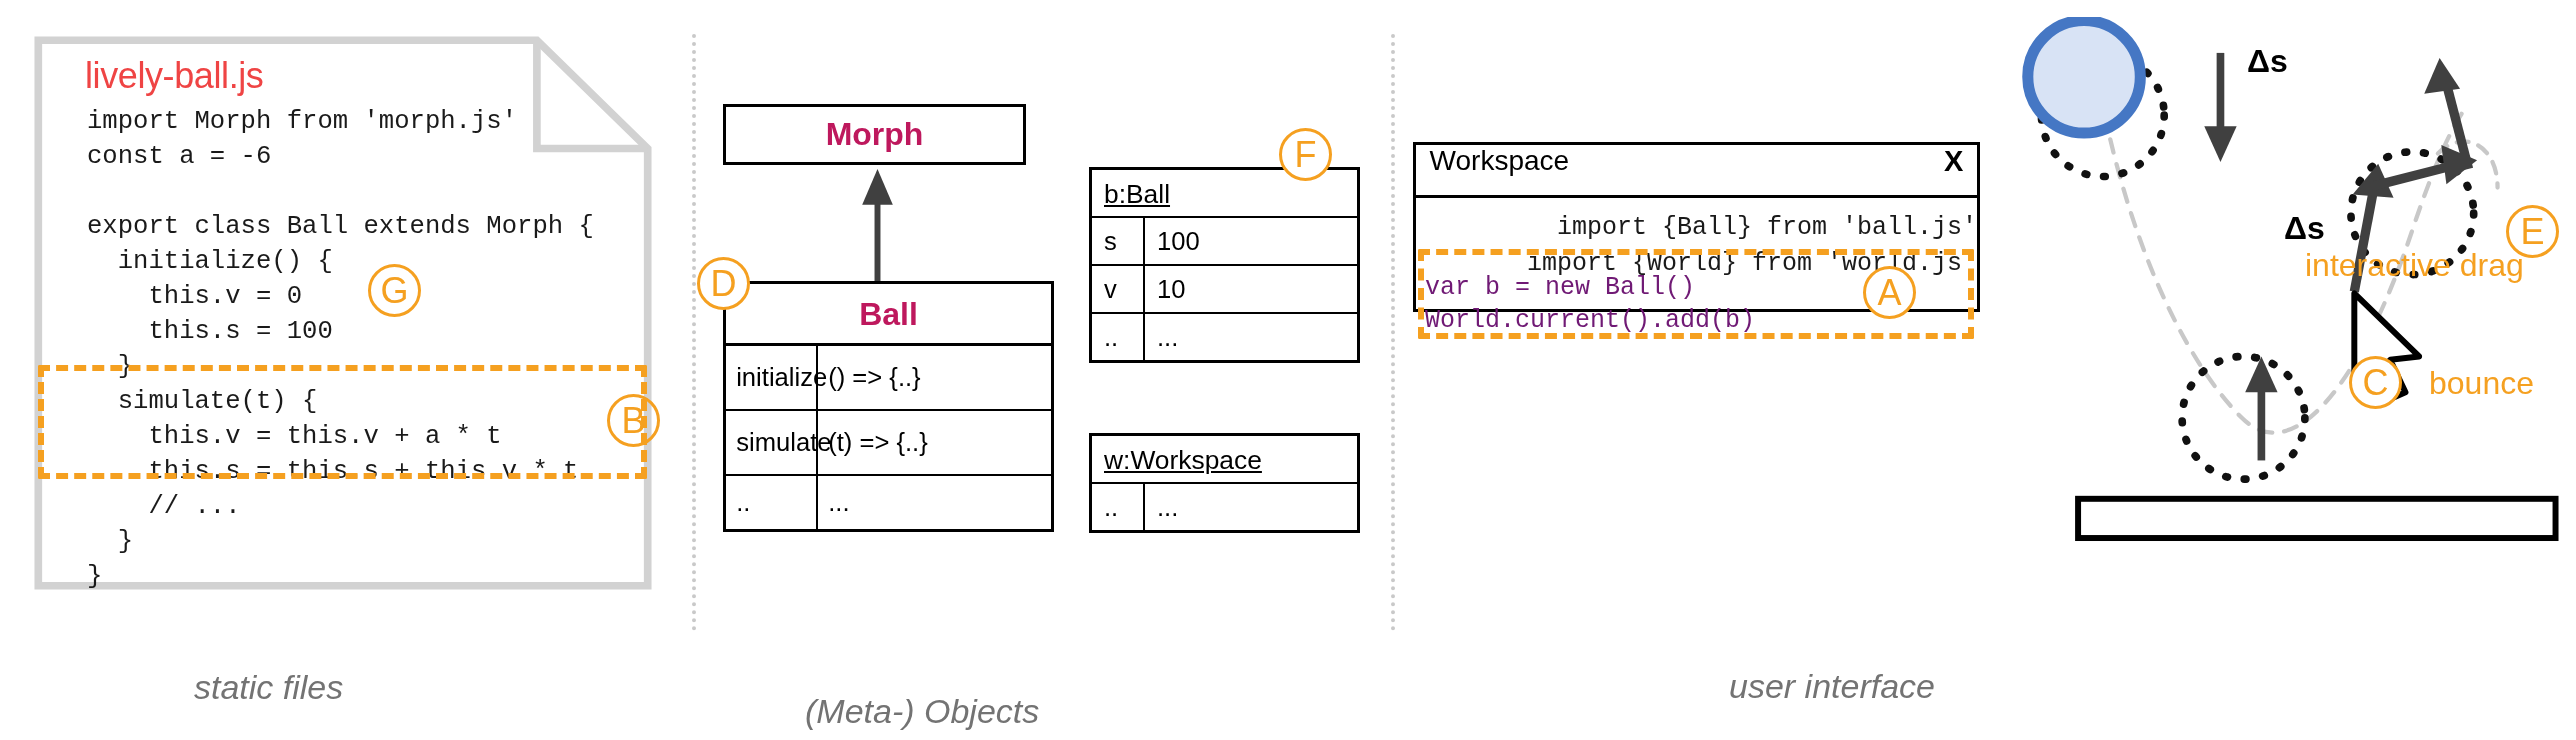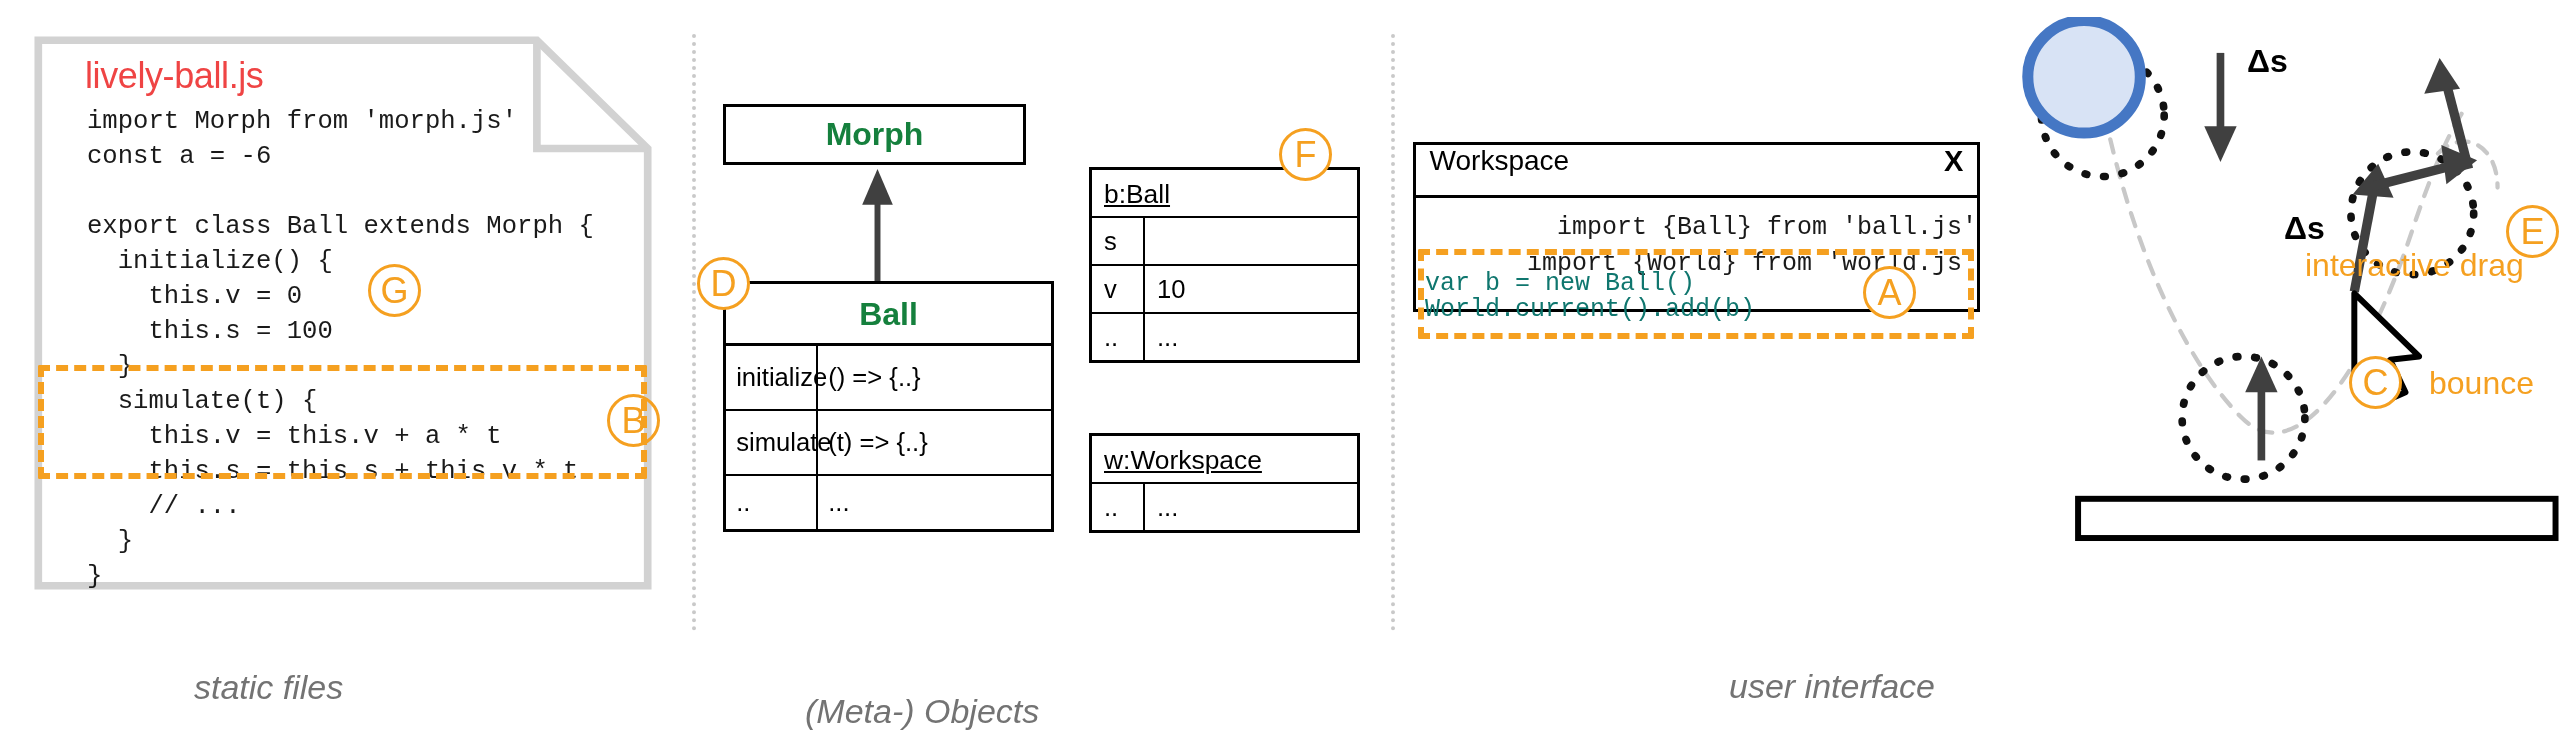--- a/index.html
+++ b/index.html
@@ -100,21 +100,21 @@
     position: absolute;
     border: 3.4px solid #000;
     background: #fff;
   }
   .uml-title {
     font-weight: bold;
     font-size: 32px;
     text-align: center;
     padding: 12px 0 10.2px 0;
     font-family: "Liberation Sans", sans-serif;
-    color: #15803d;
+    color: #be185d;
   }
   .uml-sep { border-top: 3.4px solid #000; }
   .uml-row { display: flex; }
   .uml-row + .uml-row { border-top: 2.6px solid #000; }
   .uml-cell {
     font-size: 25.6px;
     padding: 12px 10.2px;
     font-family: "Liberation Sans", sans-serif;
     color: #000;
     display: flex;
@@ -182,22 +182,22 @@
     color: #1a1a1a;
     white-space: pre;
     padding: 12px 0 0 19px;
     text-align: right;
   }
   #workspace-code2 {
     position: absolute;
     left: 1425px; top: 271px;
     font-family: "Liberation Mono", monospace;
     font-size: 25px;
-    line-height: 26px;
-    color: #0f766e;
+    line-height: 33px;
+    color: #701a75;
     white-space: pre;
   }
 
   
   #ui-scene { position: absolute; left: 1986px; top: 17px; width: 590px; height: 597px; }
   #ui-scene svg { position: absolute; left: 0; top: 0; }
 
   .ds-label {
     position: absolute;
     font-size: 32px;
@@ -269,20 +269,21 @@
       </div>
   </div>
 
   <div class="marker marker-lg" style="left:697px; top:257px; background:#fff;">D</div>
 
   <div class="obj-box" style="left:1089px; top:167px; width:271px;">
     <div class="obj-title"><span>b:Ball</span></div>
     <div id="ball-obj-rows">
         <div class="obj-row">
           <div class="obj-cell obj-cell-l">s</div>
+          <div class="obj-cell obj-cell-r">100</div>
         </div>
         <div class="obj-row">
           <div class="obj-cell obj-cell-l">v</div>
           <div class="obj-cell obj-cell-r">10</div>
         </div>
         <div class="obj-row">
           <div class="obj-cell obj-cell-l">..</div>
           <div class="obj-cell obj-cell-r">...</div>
         </div>
       </div>

